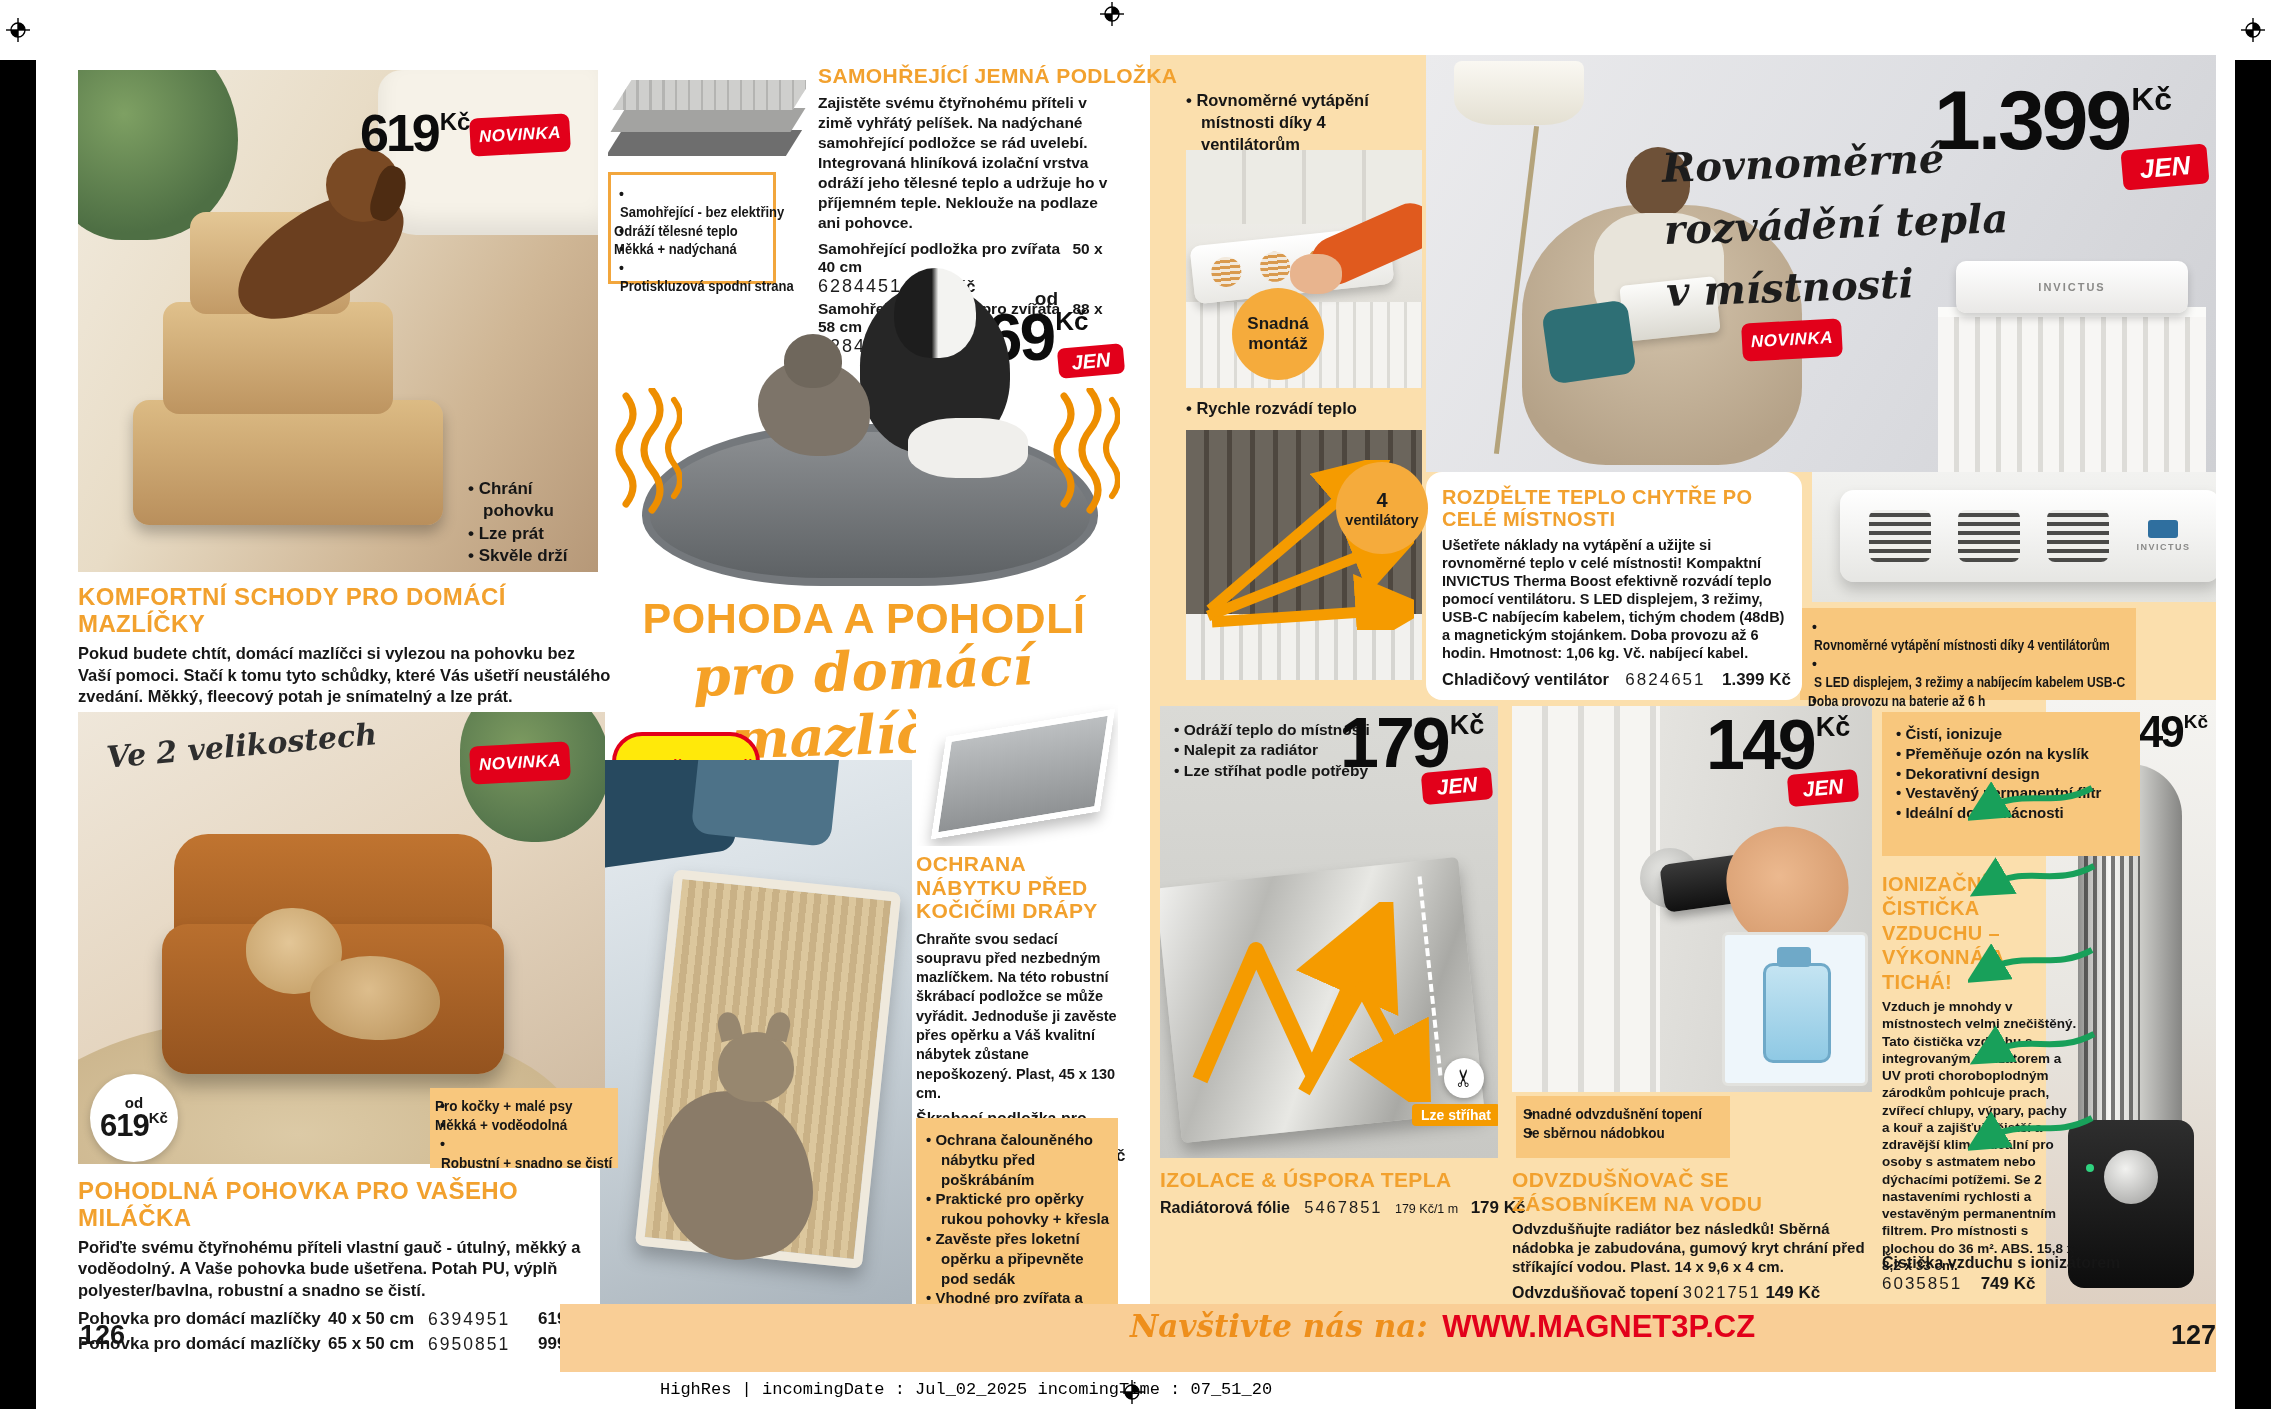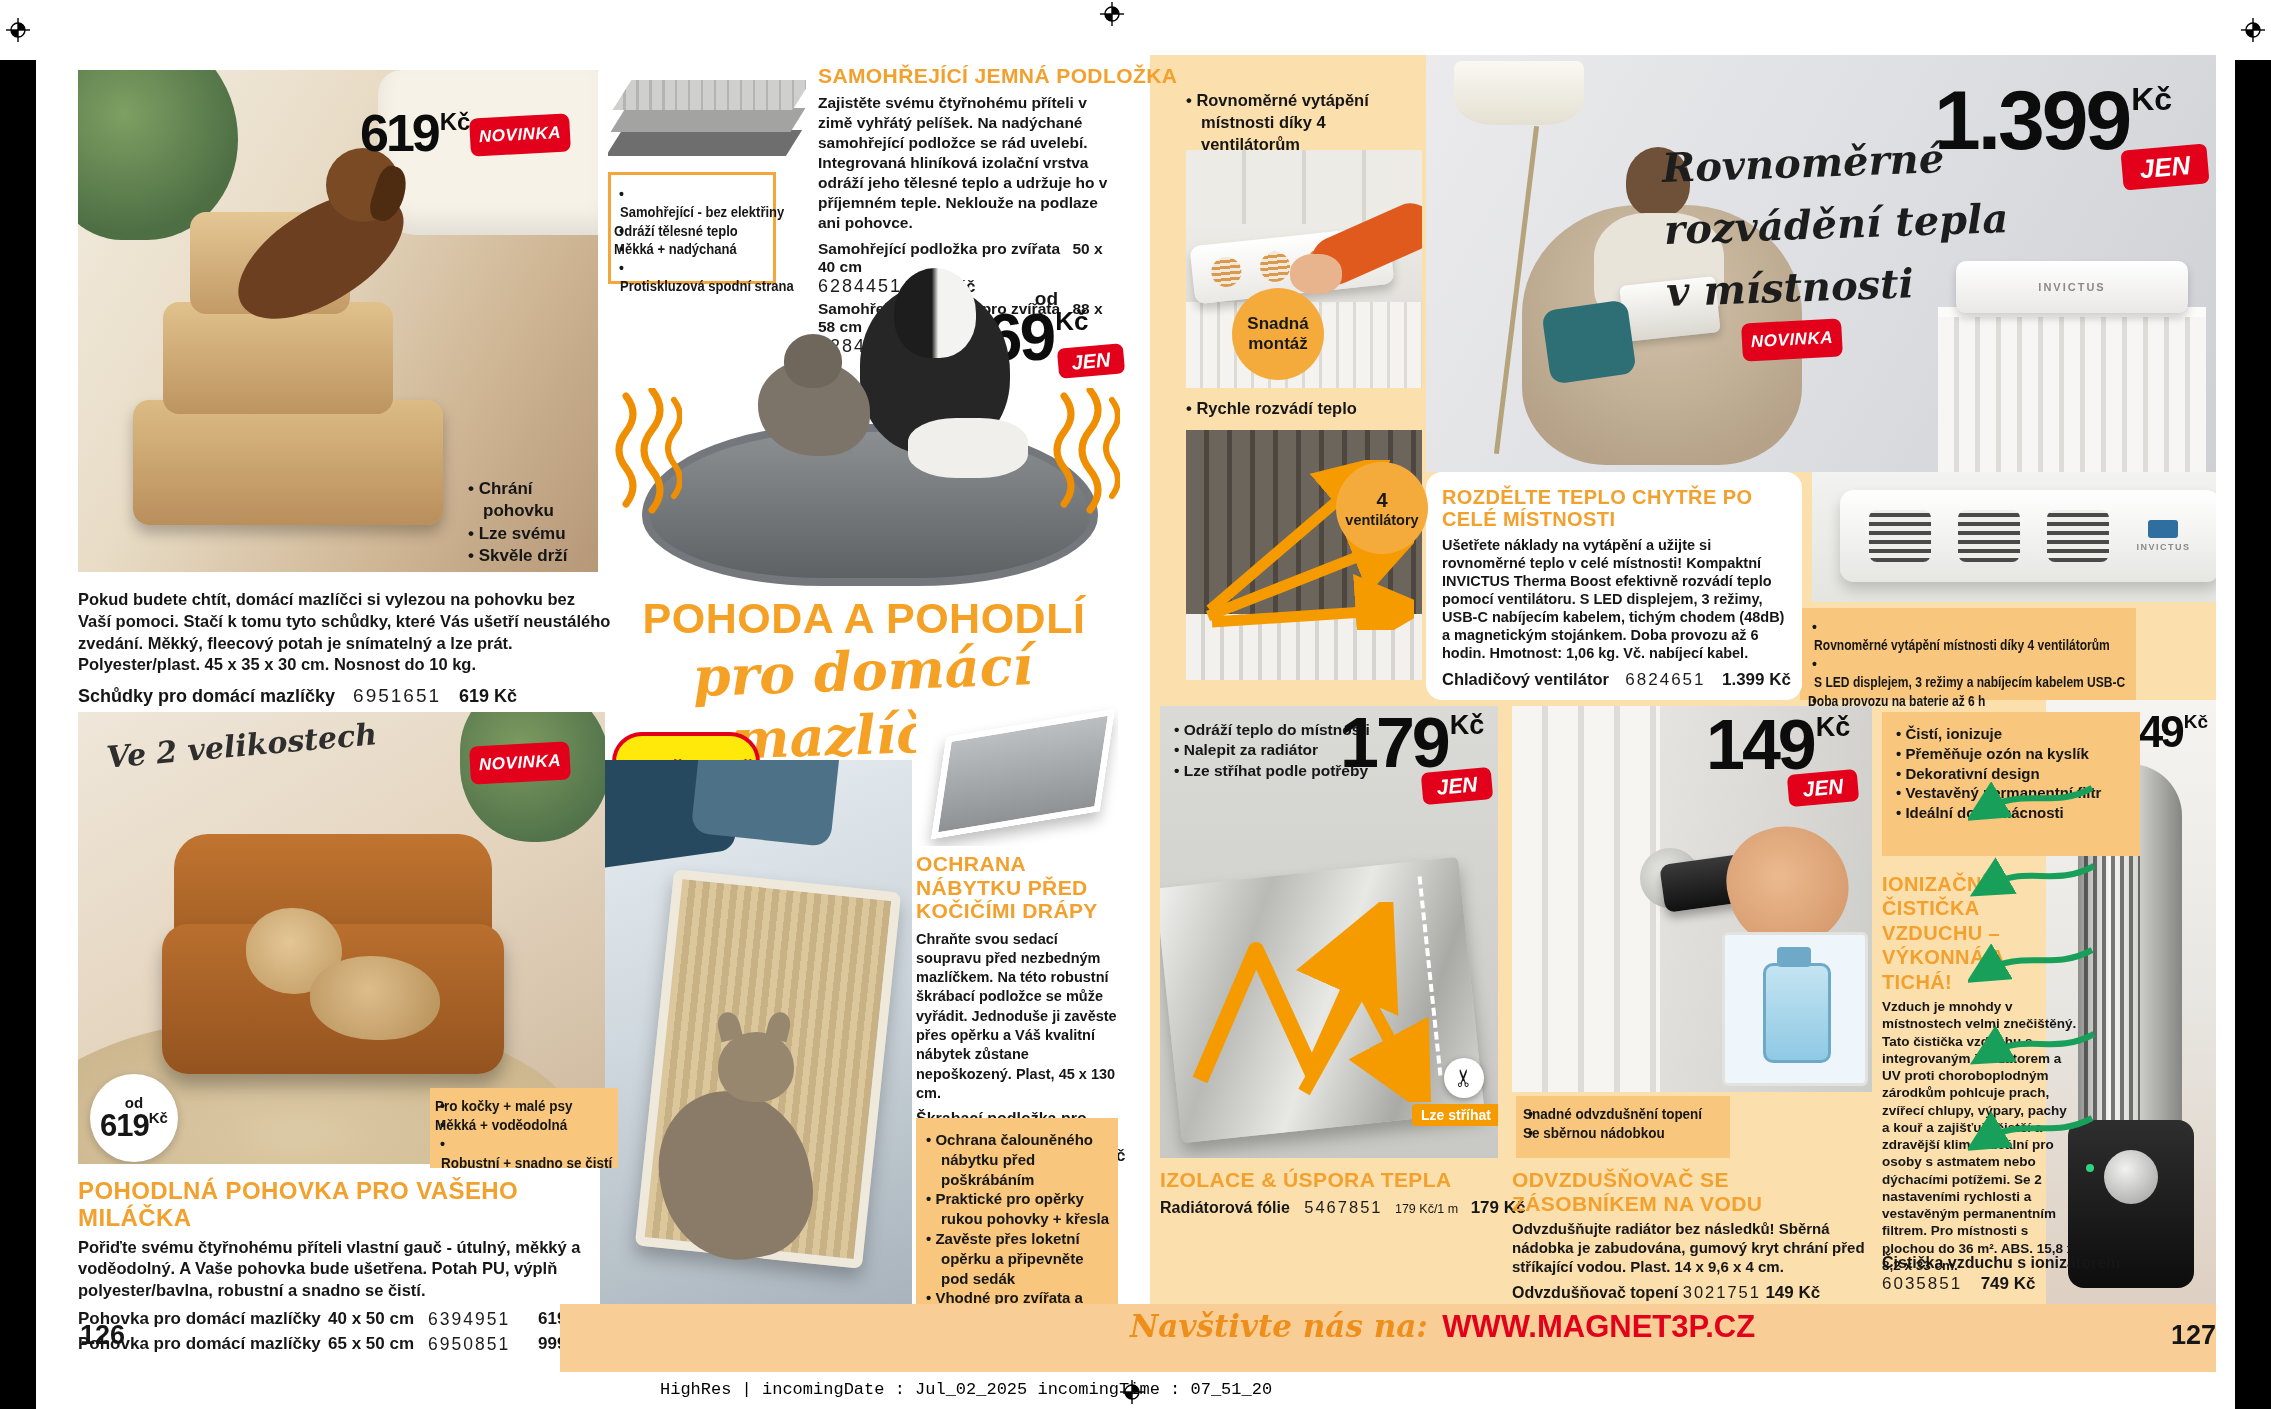--- a/index.html
+++ b/index.html
@@ -90,27 +90,28 @@
     <div class="abs" style="left:296px;top:96px;width:30px;height:56px;background:#4e2c12;border-radius:40% 60% 60% 40%;transform:rotate(18deg)"></div>
     <div class="bigp" style="left:282px;top:40px">
       <span class="n" style="font-size:52px">619</span>
       <span class="c" style="font-size:24px">Kč</span>
     </div>
     <div class="nov" style="left:392px;top:46px;width:100px;height:38px">
         <span>NOVINKA</span>
       </div>
     <ul class="bl" style="position:absolute;left:390px;top:408px;font-size:17px">
       <li>Chrání pohovku</li>
-      <li>Lze svému</li>
+      <li>Lze prát</li>
       <li>Skvěle drží</li>
       <li>Lehké</li>
     </ul>
   </div>
 
   <div class="abs" style="left:78px;top:584px;width:534px">
+    <div class="h2o" style="font-size:24px">KOMFORTNÍ SCHODY PRO DOMÁCÍ MAZLÍČKY</div>
     <div class="body-t" style="font-size:16.5px;line-height:1.32;margin-top:5px">Pokud budete chtít, domácí mazlíčci si vylezou na pohovku bez Vaší pomoci. Stačí k tomu tyto schůdky, které Vás ušetří neustálého zvedání. Měkký, fleecový potah je snímatelný a lze prát. Polyester/plast. 45 x 35 x 30 cm. Nosnost do 10 kg.</div>
     <div class="prow" style="margin-top:9px">
       <span class="nm">Schůdky pro domácí mazlíčky</span>
       <span class="code" style="font-size:19px">6951651</span>
       <span class="nm">619 Kč</span>
     </div>
   </div>
 
   <div class="ph" style="left:608px;top:72px;width:198px;height:94px">
     <div class="abs" style="left:6px;top:58px;width:180px;height:26px;background:#6e6e6e;transform:skewX(-32deg)"></div>

